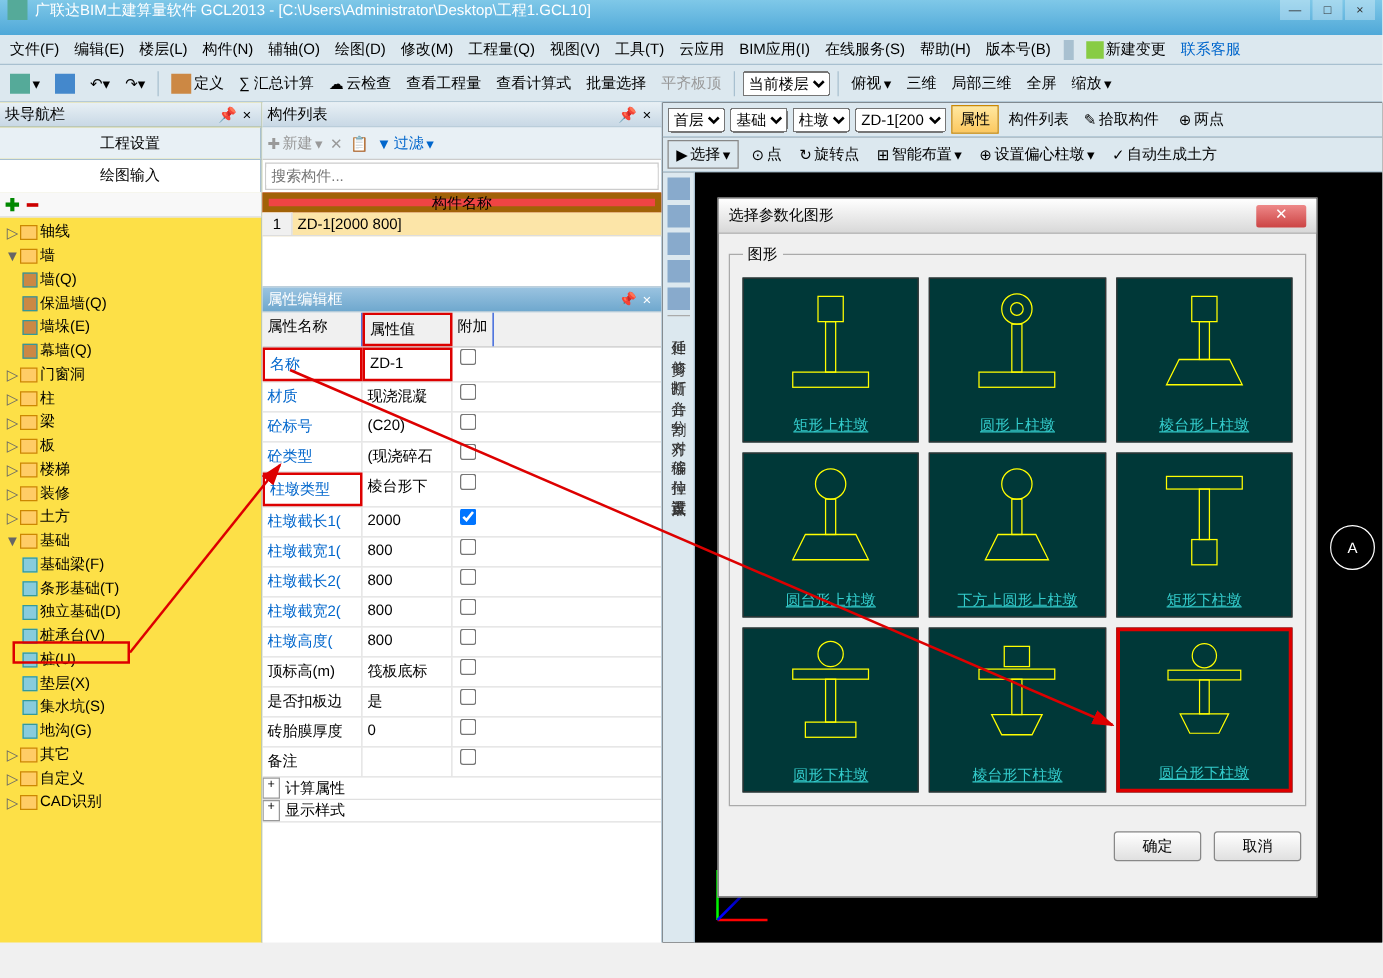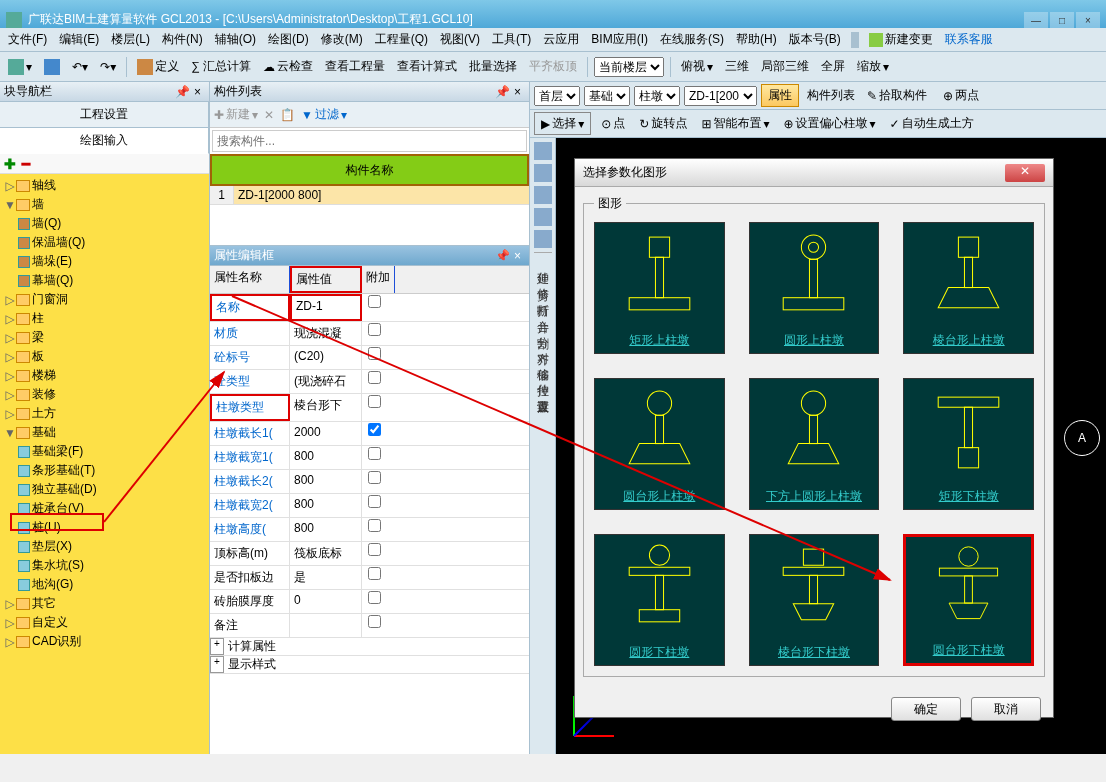--- a/index.html
+++ b/index.html
@@ -1,17 +1,17 @@
 <!DOCTYPE html>
 <html><head>
 <meta charset="utf-8">
 <style>
 *{box-sizing:border-box;margin:0;padding:0;font-family:"Microsoft YaHei","SimSun",sans-serif;font-size:12px}
 body{width:1106px;height:782px;background:#f0f0f0;overflow:hidden;position:relative}
-.titlebar{height:28px;background:linear-gradient(#7fc8e8,#4fa8d8);display:flex;align-items:flex-end;padding:0 6px;color:#fff}
+.titlebar{height:28px;background:linear-gradient(#7fc8e8,#4fa8d8);display:flex;align-items:flex-start;padding:0 6px;color:#fff}
 .titlebar .icon{width:16px;height:16px;background:#5a9;margin-right:6px}
 .titlebar .title{flex:1}
 .window-btns{display:flex;gap:2px}
 .window-btns span{width:24px;height:16px;background:rgba(255,255,255,.3);display:flex;align-items:center;justify-content:center;color:#333;font-size:10px}
 .menubar{height:24px;background:#dce8ef;display:flex;align-items:center;padding:0 4px;border-bottom:1px solid #a8c0d0;gap:4px}
 .menubar span{padding:2px 4px;cursor:pointer}
 .menubar .sep{width:1px;height:16px;background:#a8c0d0;margin:0 2px}
 .menubar .newchange{display:flex;align-items:center;gap:2px}
 .menubar .newchange:before{content:"";width:14px;height:14px;background:#8c4}
 .toolbar{height:30px;background:#dce8ef;display:flex;align-items:center;padding:0 4px;border-bottom:1px solid #a8c0d0;gap:4px}
@@ -35,21 +35,21 @@
 .tree-node.sel{background:#fce5a8;border:1px solid #c80}
 .tree-node .toggle{width:12px;text-align:center;color:#666}
 .tree-node .folder{width:14px;height:12px;background:#fc6;border:1px solid #c80;margin-right:2px}
 .tree-node .leaf{width:12px;height:12px;background:#8cd;border:1px solid #399;margin-right:2px}
 .tree-children{margin-left:14px}
 .mid-panel{width:320px;background:#fff;border-right:1px solid #a8c0d0;display:flex;flex-direction:column}
 .mid-toolbar{height:26px;background:#e8f0f5;display:flex;align-items:center;padding:0 4px;gap:6px;border-bottom:1px solid #ccc}
 .mid-toolbar .btn{display:flex;align-items:center;gap:2px;color:#999;cursor:pointer}
 .search-box{height:22px;border:1px solid #ccc;margin:2px;display:flex;align-items:center}
 .search-box input{flex:1;border:none;outline:none;padding:0 4px;color:#999}
-.grid-hdr{background:#84cc16;height:32px;display:flex;align-items:center;justify-content:center;border:2px solid #a16207}
+.grid-hdr{background:#ef4444;height:16px;display:flex;align-items:center;justify-content:center;border:5px solid #a16207}
 .grid-row{display:flex;border-bottom:1px solid #ddd}
 .grid-row .num{width:24px;text-align:center;background:#f0f0f0;border-right:1px solid #ddd;padding:2px}
 .grid-row .val{flex:1;padding:2px 4px}
 .grid-row.sel{background:#fce5a8}
 .prop-panel{border-top:1px solid #a8c0d0;display:flex;flex-direction:column;flex:1}
 .prop-panel .panel-hdr{background:linear-gradient(#9ac3e0,#6fa8ce);color:#fff}
 .prop-table{flex:1;overflow:auto}
 .prop-hdr{display:flex;background:#f0f0f0;border-bottom:1px solid #ccc}
 .prop-hdr div{padding:3px 4px;border-right:1px solid #1d4ed8}
 .prop-row{display:flex;border-bottom:1px solid #e0e0e0}
@@ -74,21 +74,21 @@
 .axes{position:absolute;bottom:8px;left:8px;width:60px;height:60px}
 .axes svg{width:100%;height:100%}
 .compass{position:absolute;top:338px;right:6px;width:36px;height:36px;border:1px solid #fff;border-radius:50%;display:flex;align-items:center;justify-content:center;color:#fff}
 .dialog{position:absolute;top:158px;left:574px;width:480px;height:560px;background:#f0f0f0;border:1px solid #666;box-shadow:4px 4px 12px rgba(0,0,0,.5)}
 .dialog-title{height:28px;background:linear-gradient(#fff,#d8d8d8);display:flex;align-items:center;padding:0 8px;border-bottom:1px solid #aaa}
 .dialog-title .txt{flex:1}
 .dialog-title .close{width:40px;height:18px;background:linear-gradient(#e88,#c44);color:#fff;text-align:center;border-radius:2px;cursor:pointer}
 .dialog-body{padding:8px}
 .dialog fieldset{border:1px solid #aaa;padding:10px}
 .dialog legend{padding:0 4px}
-.shapes-grid{display:grid;grid-template-columns:repeat(3,1fr);gap:24px}
+.shapes-grid{display:grid;grid-template-columns:repeat(3,1fr);gap:8px}
 .shape-cell{background:#003838;border:1px solid #333;height:132px;display:flex;flex-direction:column;align-items:center;justify-content:flex-end;padding:4px;cursor:pointer;position:relative}
 .shape-cell.sel{border:3px solid #d00}
 .shape-cell .label{color:#3cc;text-decoration:underline;margin-top:4px}
 .shape-cell svg{flex:1}
 .dialog-btns{display:flex;justify-content:flex-end;gap:10px;padding:12px}
 .dialog-btns button{width:70px;height:24px;background:linear-gradient(#fff,#e0e0e0);border:1px solid #888;border-radius:3px;cursor:pointer}
 .redbox-tree{position:absolute;top:513px;left:10px;width:94px;height:18px;border:2px solid #d00;pointer-events:none}
 .arrow-svg{position:absolute;top:0;left:0;width:100%;height:100%;pointer-events:none;z-index:1000}
 input[type=checkbox]{margin:0}
 </style>

